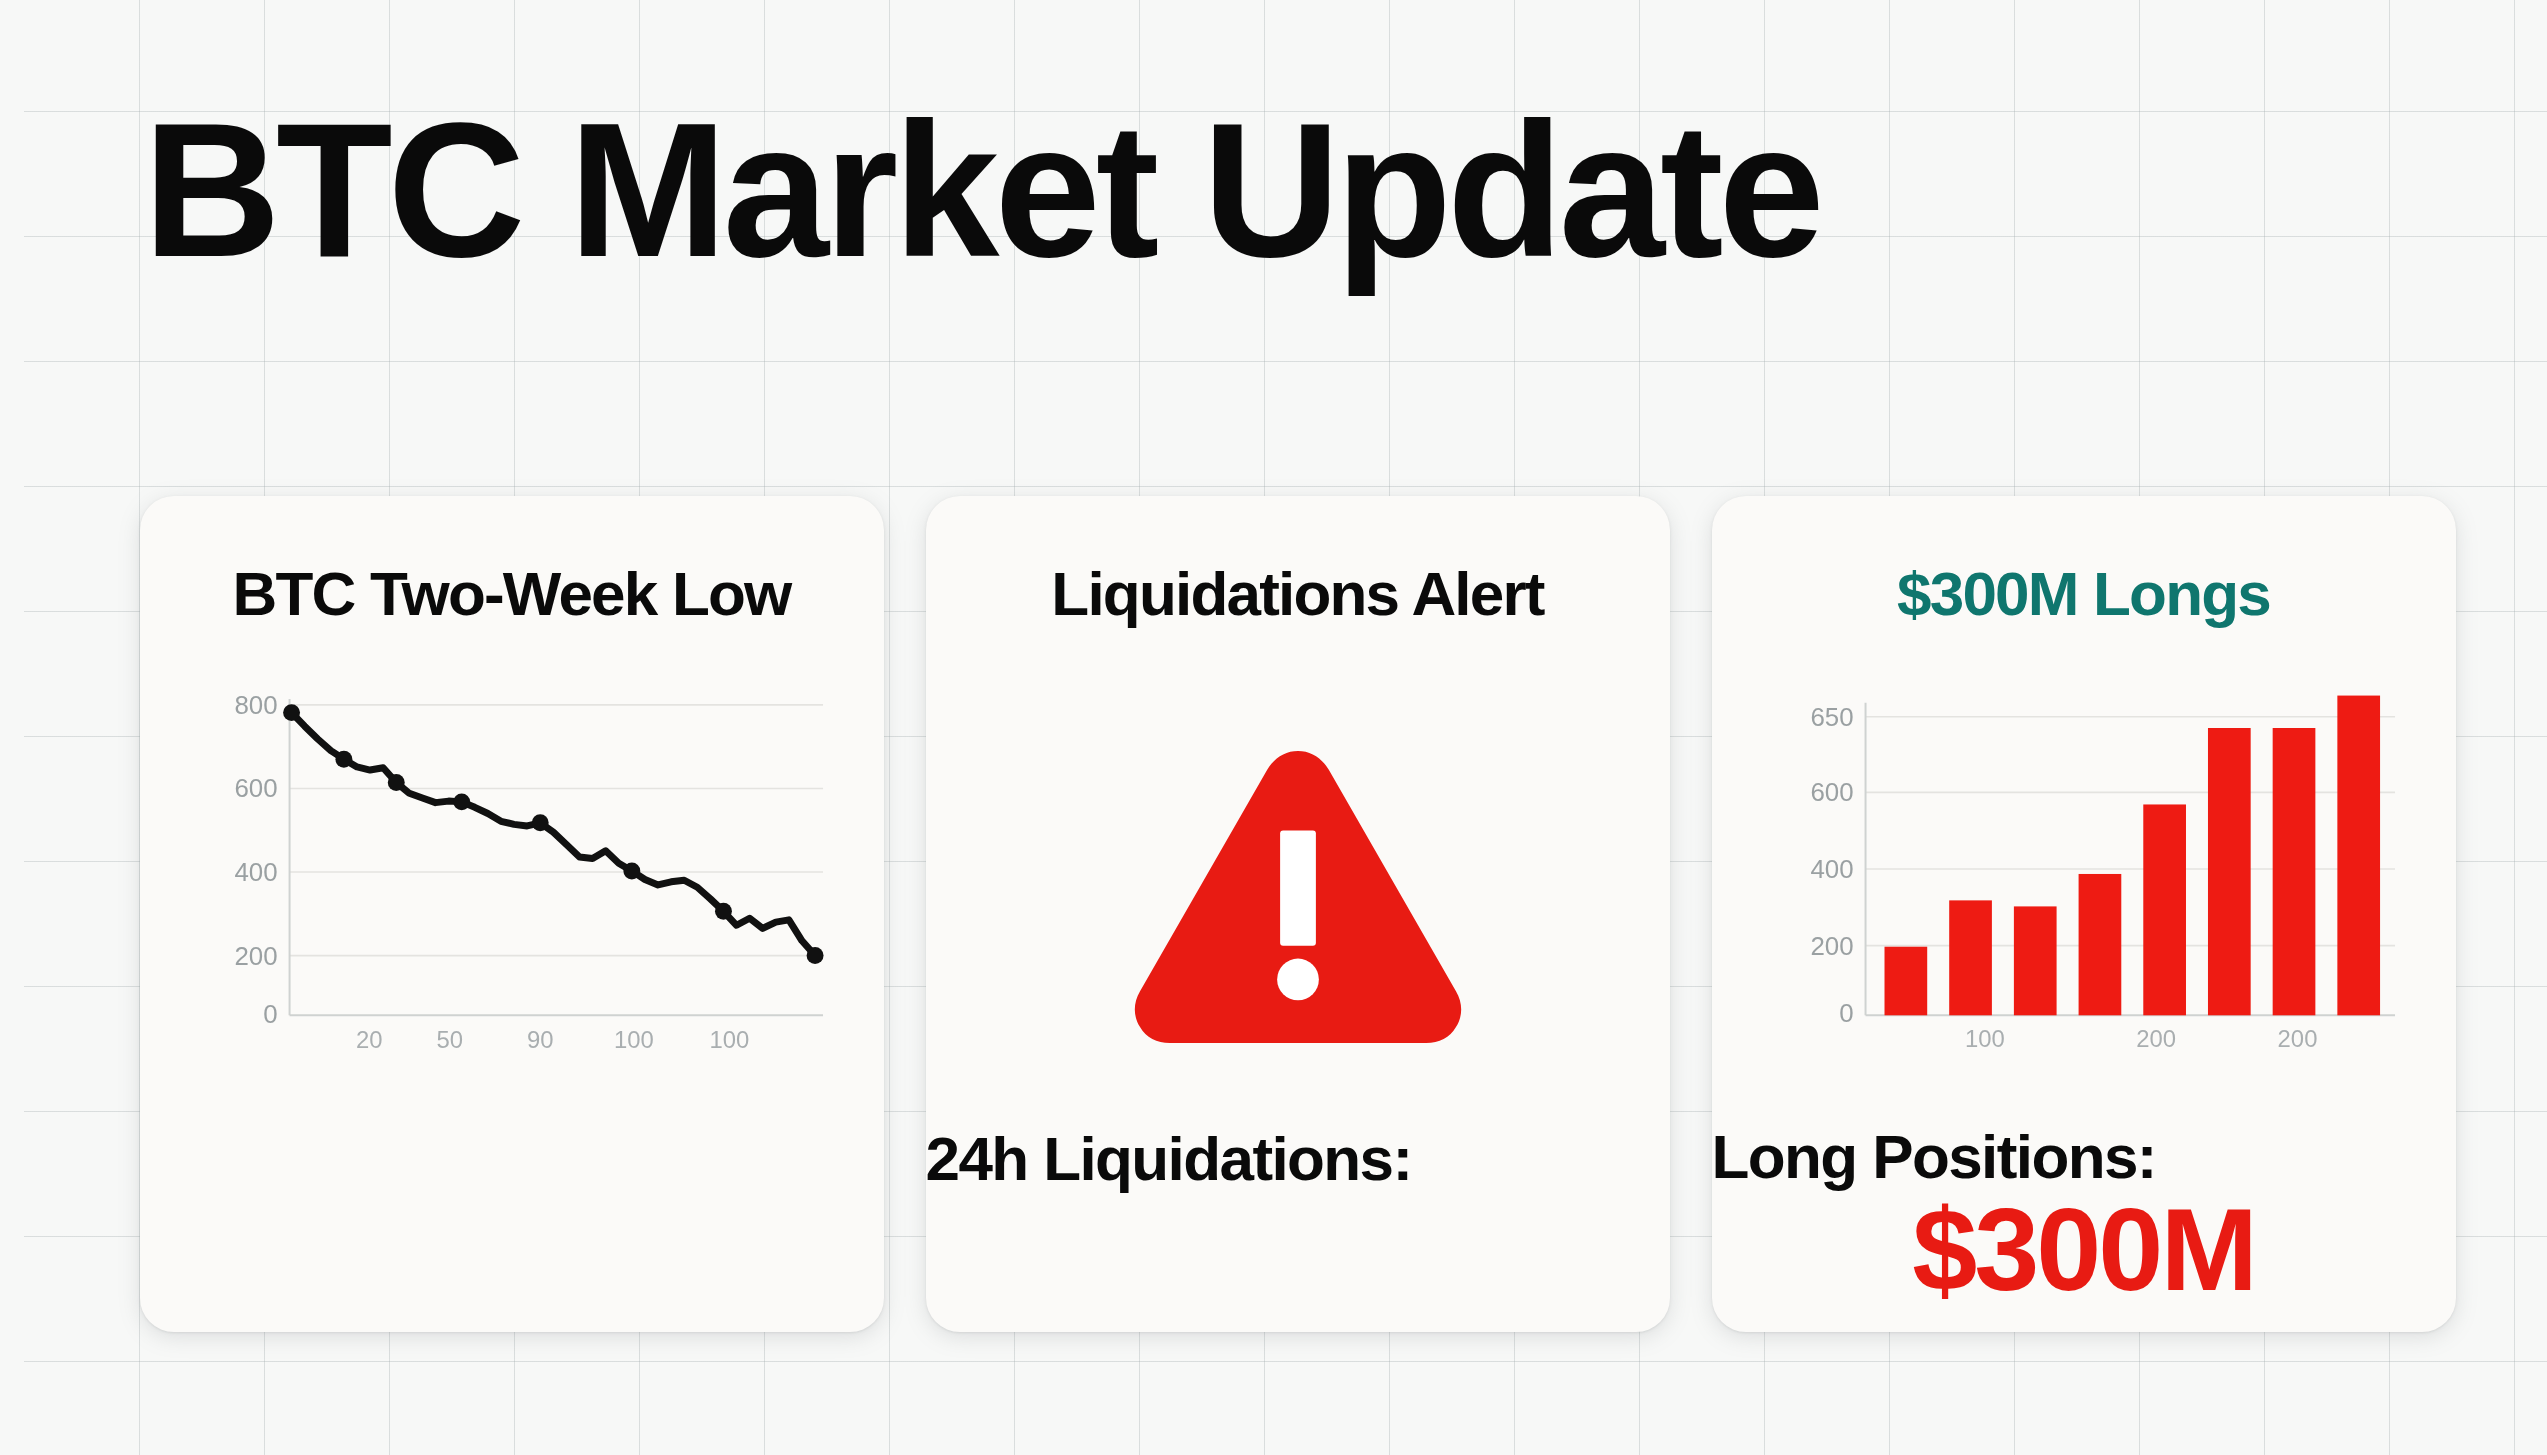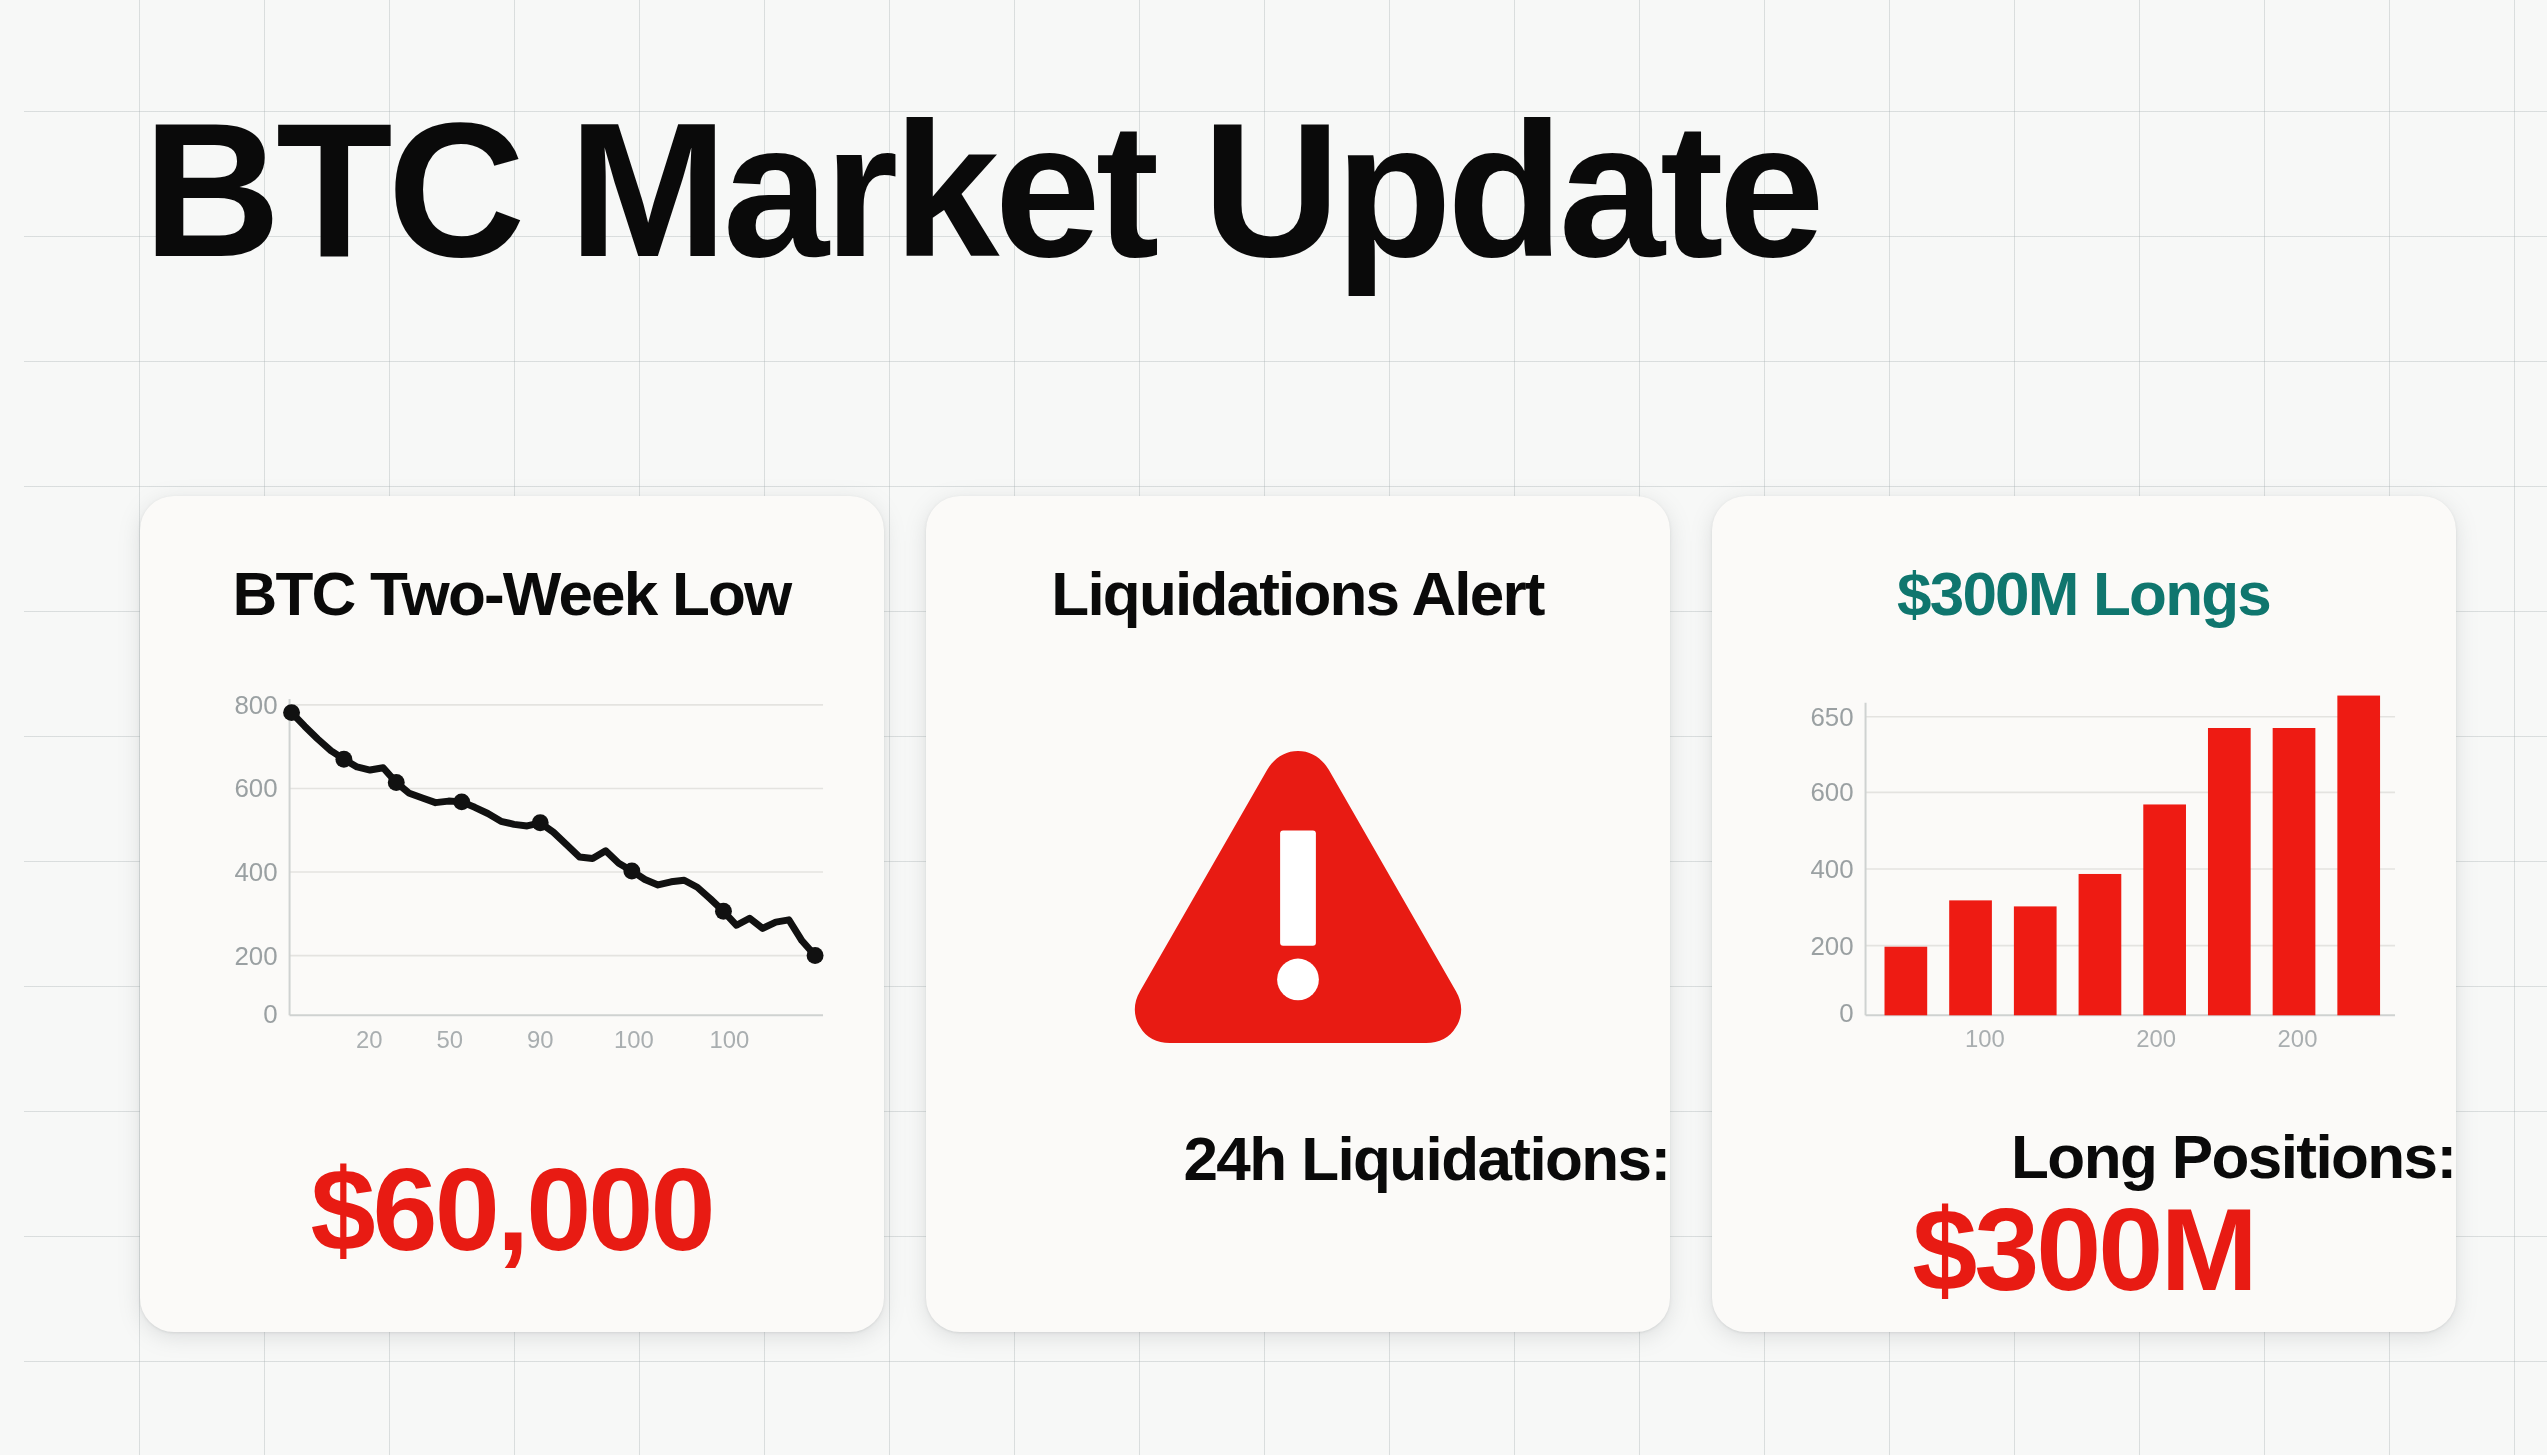--- a/index.html
+++ b/index.html
@@ -76,21 +76,21 @@
     left:58px; top:181px;
     width:633px; height:398px;
   }
   .plot svg { display:block; width:100%; height:100%; }
 
   
   .caption {
     position:absolute;
     left:0;
     width:100%;
-    text-align:right;
+    text-align:left;
     font-size:62px;
     font-weight:bold;
     letter-spacing:-1.6px;
     color:#0a0a0a;
     white-space:nowrap;
   }
   .bigvalue {
     position:absolute;
     left:0;
     width:100%;
@@ -176,21 +176,20 @@
               <circle cx="199.20" cy="106.00" r="8.5" fill="#111111"></circle>
               <circle cx="264.95" cy="125.50" r="8.5" fill="#111111"></circle>
               <circle cx="343.85" cy="146.56" r="8.5" fill="#111111"></circle>
               <circle cx="435.90" cy="194.92" r="8.5" fill="#111111"></circle>
               <circle cx="527.95" cy="235.48" r="8.5" fill="#111111"></circle>
               <circle cx="620.00" cy="279.94" r="8.5" fill="#111111"></circle>
             </g>
         </svg>
       </div>
 
-      <div class="bigvalue">$60,000</div>
     </div>
 
     <div class="card" id="card-liq">
       <div class="card-title">Liquidations Alert</div>
 
       <div id="warning-wrap">
         <svg viewBox="0 0 340 310">
           <path d="M170 14
                    C183 14 194 21 201 33
                    L329 256

